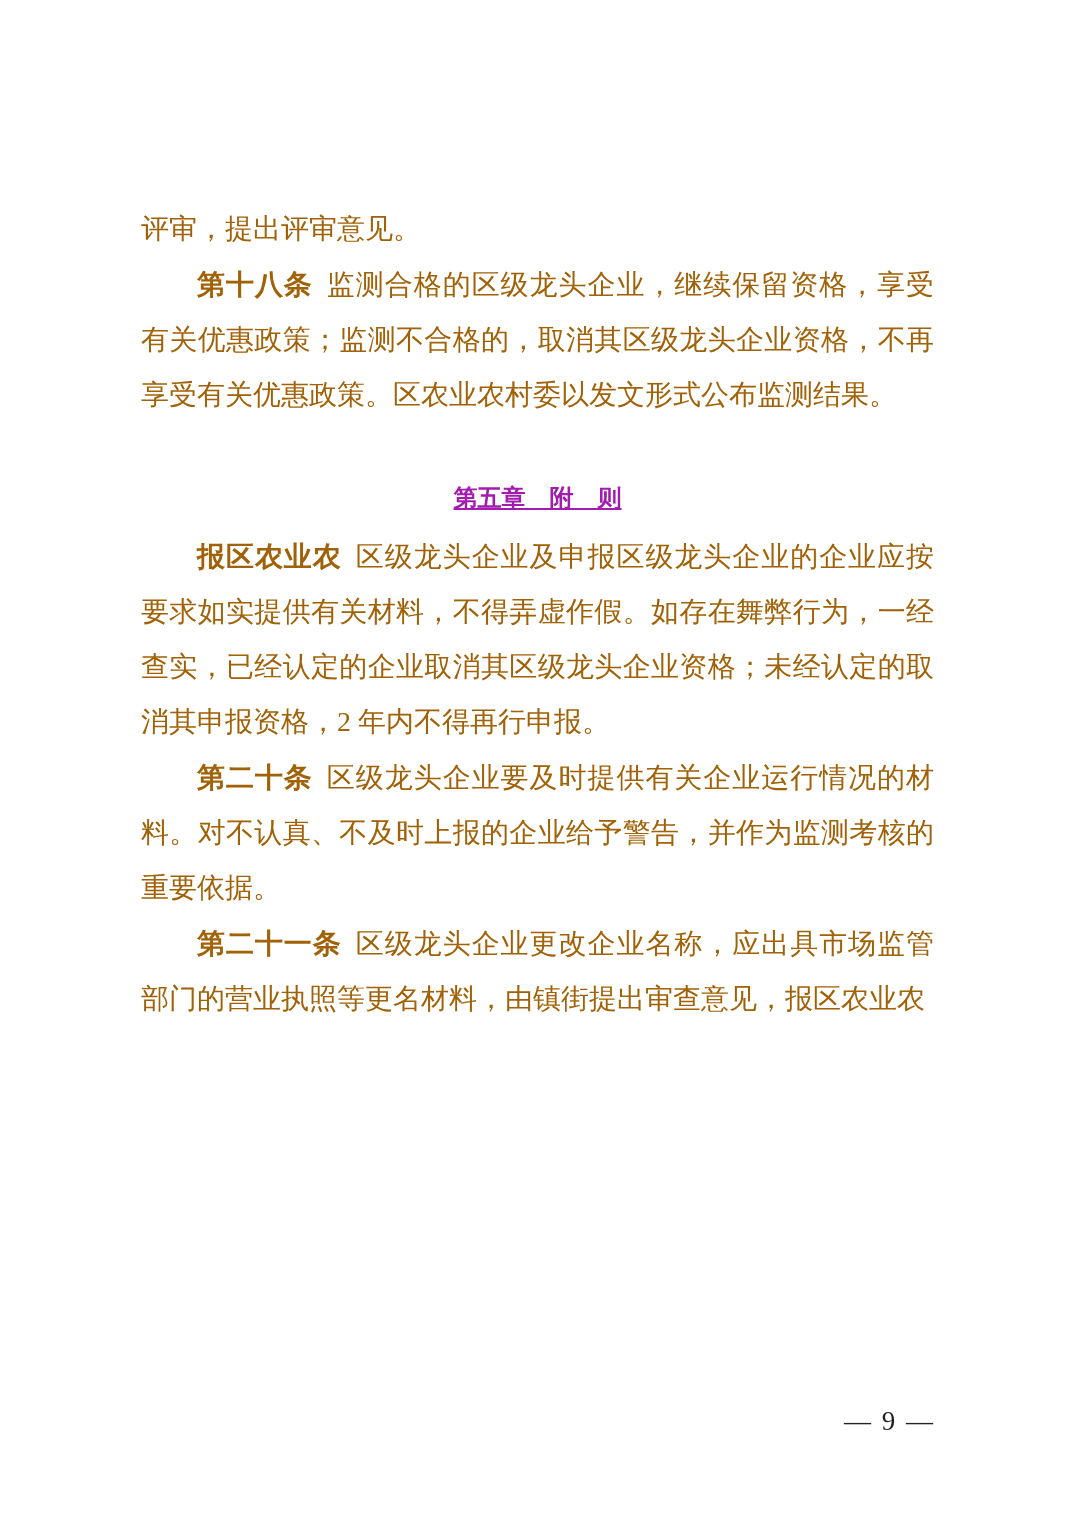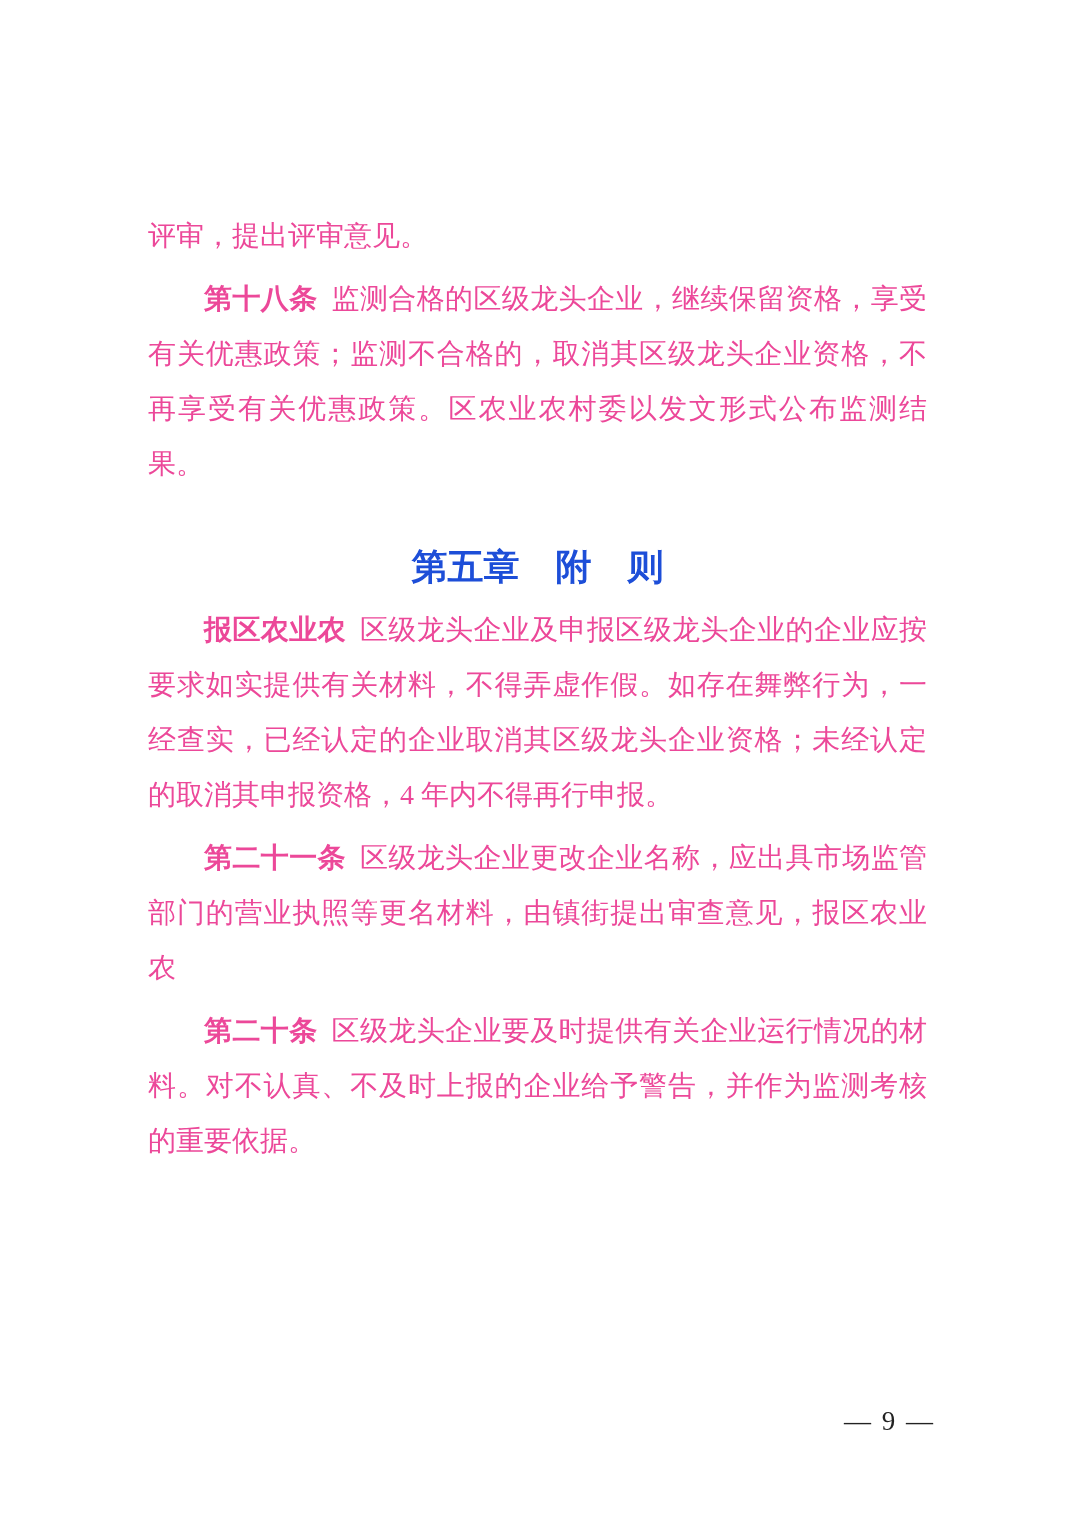--- a/index.html
+++ b/index.html
@@ -14,44 +14,45 @@
     background: #ffffff;
     overflow: hidden;
   }
   .text-block {
     position: absolute;
     left: 140px;
     top: 200px;
     width: 795px;
   }
   .text-block p {
-    margin: 8px;
+    margin: 1px;
     font-family: "Liberation Serif", "DejaVu Serif", serif;
     font-size: 28px;
     line-height: 55px;
-    color: #ec4899;
+    color: #a16207;
     text-align: justify;
     letter-spacing: 0;
   }
   .para {
     text-indent: 56px;
   }
   .lead {
     font-weight: 700;
     font-family: Liberation Sans, sans-serif;
     margin-right: 14px;
   }
   .chapter {
     margin: 48px 0 4px 0;
     text-align: center;
-    font-size: 36px;
+    font-size: 24px;
     line-height: 55px;
     font-weight: 700;
     font-family: "Liberation Sans", "DejaVu Sans", sans-serif;
-    color: #1d4ed8;
+    color: #a21caf;
+    text-decoration: underline;
   }
   .page-footer {
     position: absolute;
     top: 1404px;
     right: 139px;
     font-family: "Liberation Serif", "DejaVu Serif", serif;
     font-size: 27px;
     line-height: 34px;
     color: #222222;
     letter-spacing: 2px;
@@ -64,24 +65,24 @@
   <main class="text-block">
 
     <p class="cont">评审，提出评审意见。</p>
 
 
 
     <p class="para"><b class="lead">第十八条</b><span>监测合格的区级龙头企业，继续保留资格，享受有关优惠政策；监测不合格的，取消其区级龙头企业资格，不再享受有关优惠政策。区农业农村委以发文形式公布监测结果。</span></p>
 
     <h2 class="chapter">第五章　附　则</h2>
 
-    <p class="para"><b class="lead">报区农业农</b><span>区级龙头企业及申报区级龙头企业的企业应按要求如实提供有关材料，不得弄虚作假。如存在舞弊行为，一经查实，已经认定的企业取消其区级龙头企业资格；未经认定的取消其申报资格，4 年内不得再行申报。</span></p>
+    <p class="para"><b class="lead">报区农业农</b><span>区级龙头企业及申报区级龙头企业的企业应按要求如实提供有关材料，不得弄虚作假。如存在舞弊行为，一经查实，已经认定的企业取消其区级龙头企业资格；未经认定的取消其申报资格，2 年内不得再行申报。</span></p>
+
+    <p class="para"><b class="lead">第二十条</b><span>区级龙头企业要及时提供有关企业运行情况的材料。对不认真、不及时上报的企业给予警告，并作为监测考核的重要依据。</span></p>
 
     <p class="para"><b class="lead">第二十一条</b><span>区级龙头企业更改企业名称，应出具市场监管部门的营业执照等更名材料，由镇街提出审查意见，报区农业农</span></p>
-
-    <p class="para"><b class="lead">第二十条</b><span>区级龙头企业要及时提供有关企业运行情况的材料。对不认真、不及时上报的企业给予警告，并作为监测考核的重要依据。</span></p>
 
   </main>
 
   <footer class="page-footer">
     <span>— 9 —</span>
   </footer>
 </div>
 
 </body></html>

